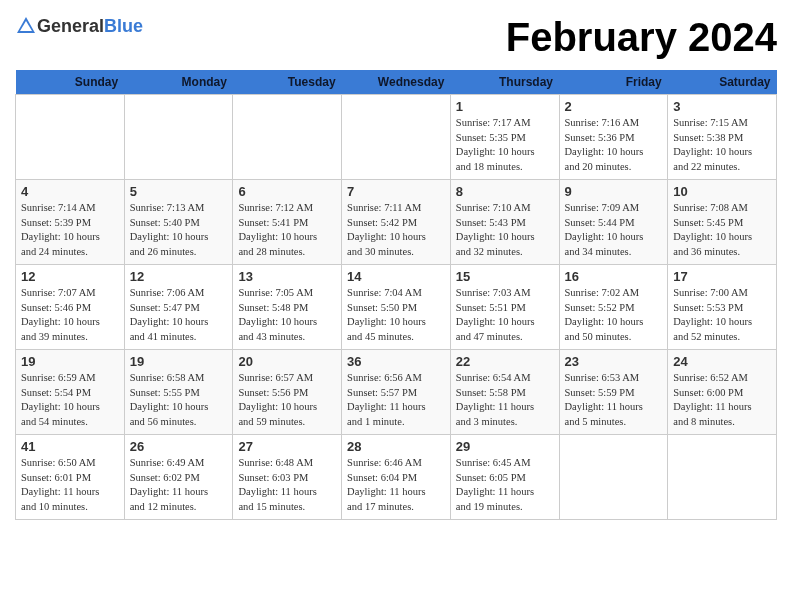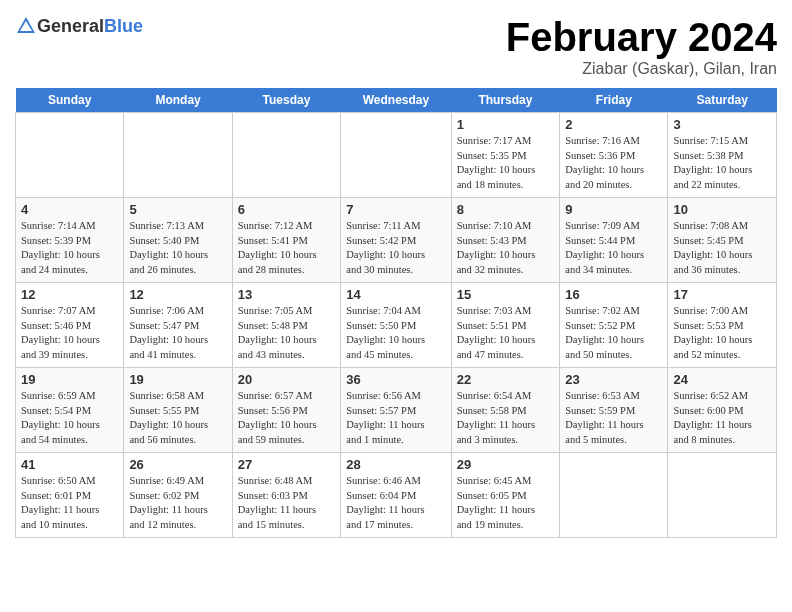--- a/index.html
+++ b/index.html
@@ -46,23 +46,23 @@
       font-size: 16px;
       color: #555;
     }
     .calendar-table {
       width: 100%;
       border-collapse: collapse;
       font-size: 11px;
     }
     .calendar-table th {
       background-color: #3a7bd5;
-      color: #ffffff;
-      text-align: center;
-      padding: 5px 22px;
+      color: #0f172a;
+      text-align: right;
+      padding: 5px 6px;
       font-size: 12px;
       font-weight: bold;
     }
     .calendar-table td {
       border: 1px solid #ccc;
       vertical-align: top;
       padding: 4px 5px;
       width: calc(100% / 7);
       height: 85px;
       background: #fff;
@@ -95,21 +95,20 @@
     <svg class="logo-icon" viewBox="0 0 22 22">
       <polygon points="11,2 20,18 2,18" fill="#3a7bd5"></polygon>
       <polygon points="11,6 17,16 5,16" fill="#fff"></polygon>
     </svg>
     <div>
       <span class="logo-text-general">General</span><span class="logo-text-blue">Blue</span>
     </div>
   </div>
   <div class="title-block">
     <div class="month-title">February 2024</div>
-    <div class="location-title">Ziabar (Gaskar), Gilan, Iran</div>
   </div>
 </div>
 
 <table class="calendar-table">
   <thead>
     <tr>
     <th>Sunday</th>
         <th>Monday</th>
         <th>Tuesday</th>
         <th>Wednesday</th>

